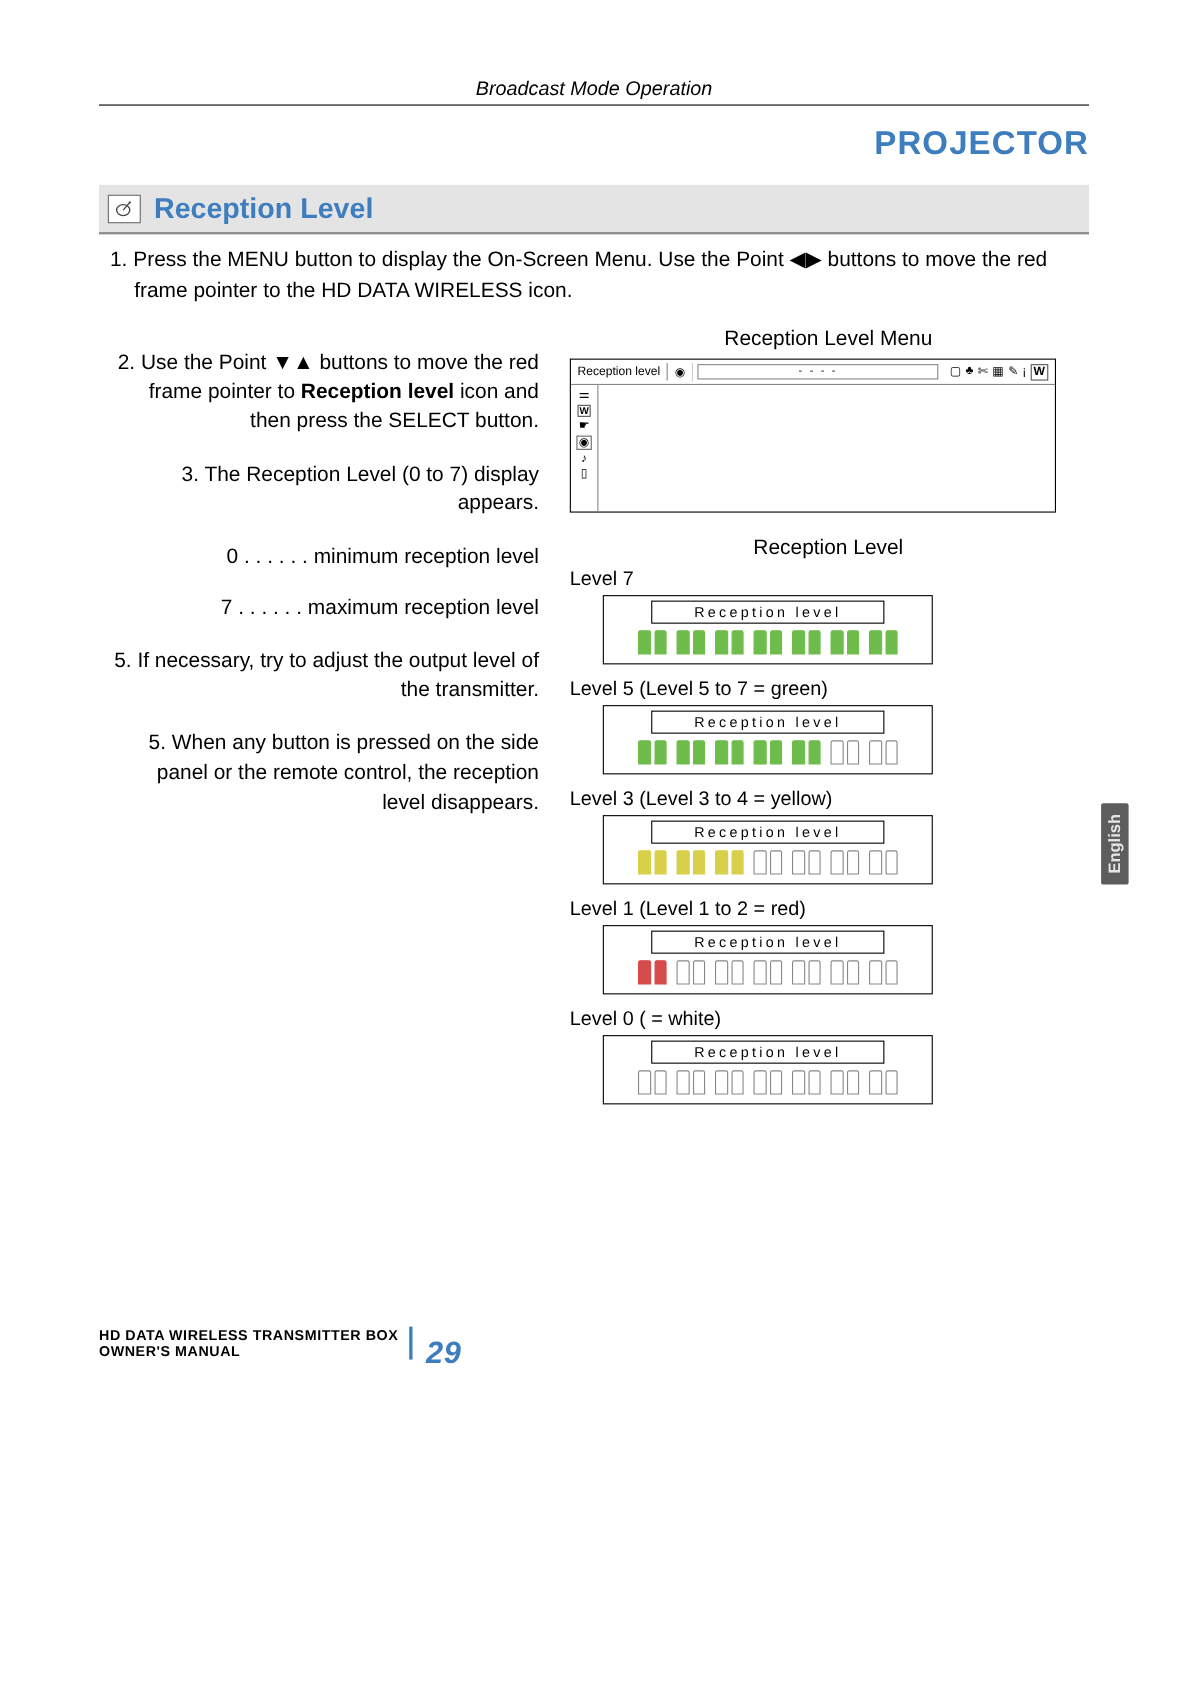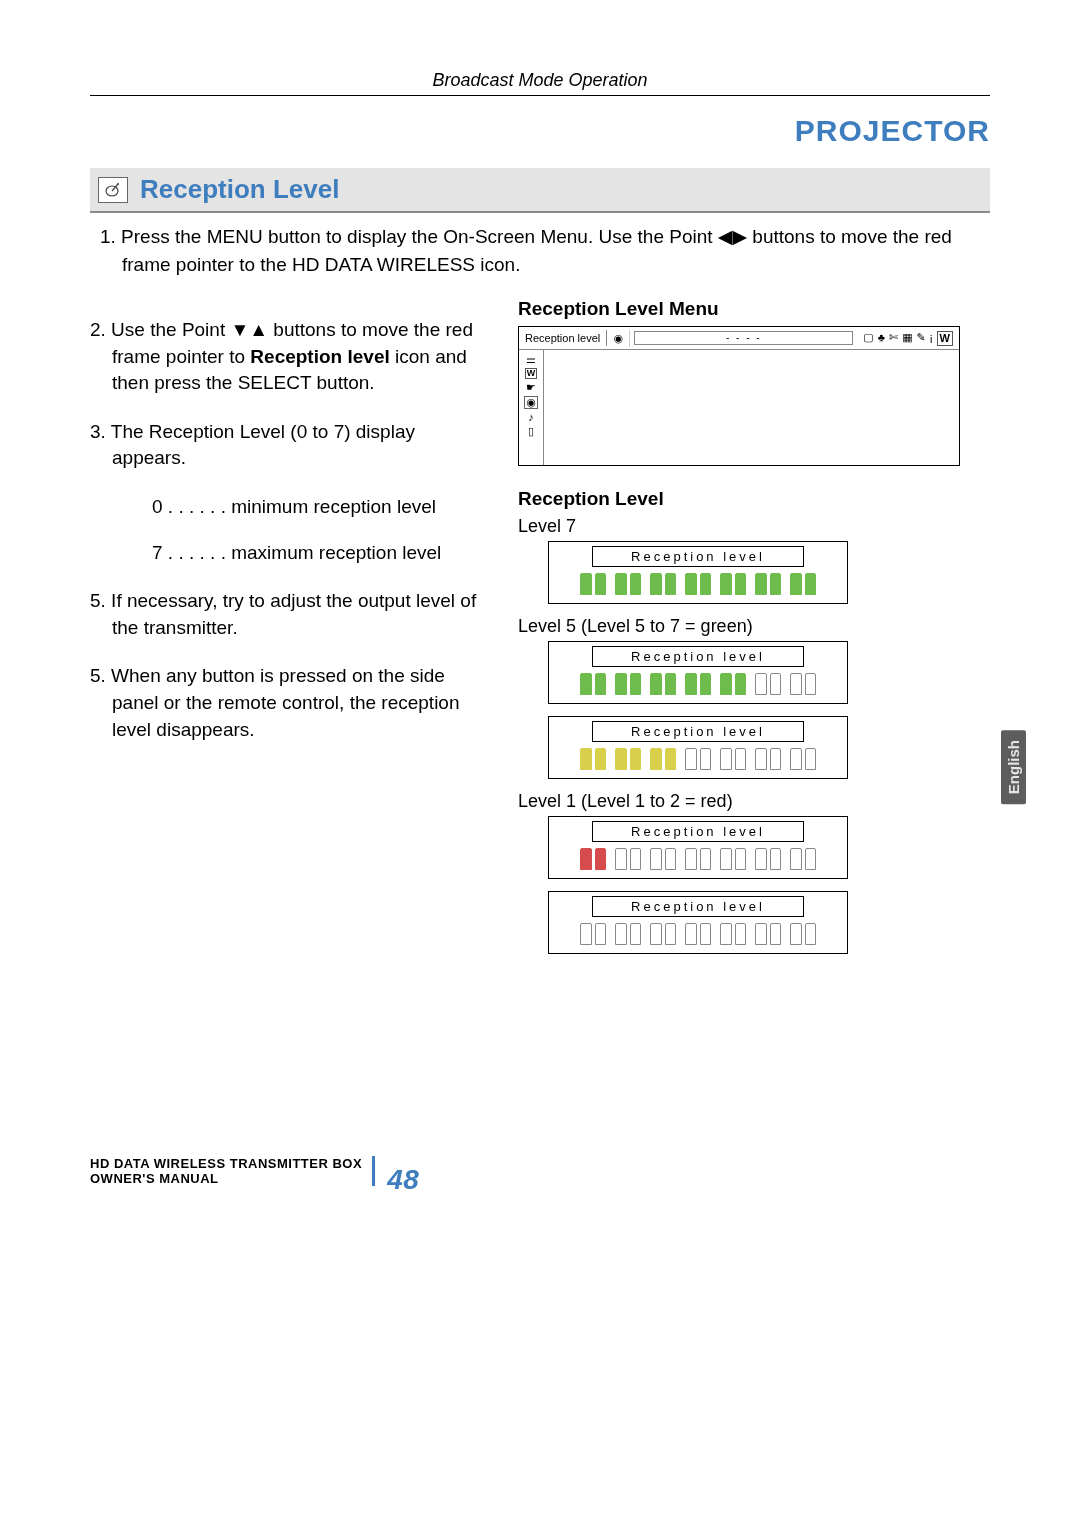--- a/index.html
+++ b/index.html
@@ -66,39 +66,41 @@
     padding-left: 22px;
   }
   .two-col {
     display: flex;
     gap: 28px;
   }
   .left-col {
     width: 400px;
     font-size: 19px;
     line-height: 1.4;
+    text-align: right;
   }
   .left-col .step {
     margin-bottom: 22px;
     text-indent: -22px;
     padding-left: 22px;
   }
   .left-col .step b { font-weight: 700; }
   .indent-line {
     padding-left: 62px;
     text-indent: 0;
   }
   .right-col {
     width: 470px;
     font-size: 18px;
   }
   .right-col h3 {
     font-size: 19px;
-    font-weight: 700;
+    font-weight: 400;
     margin: 0 0 6px 0;
+    text-align: center;
   }
   .menu-figure {
     border: 1px solid #000;
     display: flex;
     margin-bottom: 22px;
     width: 440px;
   }
   .menu-sidebar {
     width: 24px;
     border-right: 1px solid #888;
@@ -357,20 +359,21 @@
               </span>
               <span class="pair">
                 <span class="segment"></span>
                 <span class="segment"></span>
               </span>
             </div>
         </div>
       </div>
 
       <div class="level-row">
+        <div class="caption">Level 3    (Level 3 to 4 = yellow)</div>
         <div class="level-box">
           <div class="title">Reception  level</div>
           <div class="bars">
               <span class="pair">
                 <span class="segment fill-yellow"></span>
                 <span class="segment fill-yellow"></span>
               </span>
               <span class="pair">
                 <span class="segment fill-yellow"></span>
                 <span class="segment fill-yellow"></span>
@@ -430,20 +433,21 @@
               </span>
               <span class="pair">
                 <span class="segment"></span>
                 <span class="segment"></span>
               </span>
             </div>
         </div>
       </div>
 
       <div class="level-row">
+        <div class="caption">Level 0    ( = white)</div>
         <div class="level-box">
           <div class="title">Reception  level</div>
           <div class="bars">
               <span class="pair">
                 <span class="segment"></span>
                 <span class="segment"></span>
               </span>
               <span class="pair">
                 <span class="segment"></span>
                 <span class="segment"></span>
@@ -475,15 +479,15 @@
     </div>
   </div>
 
   <div class="side-tab">English</div>
 
   <div class="footer">
     <span class="line1">
       <span>HD DATA WIRELESS TRANSMITTER BOX</span><br>
       <span>OWNER'S MANUAL</span>
     </span>
-    <span class="pg">48</span>
+    <span class="pg">29</span>
   </div>
 </div>
 
 </body></html>

